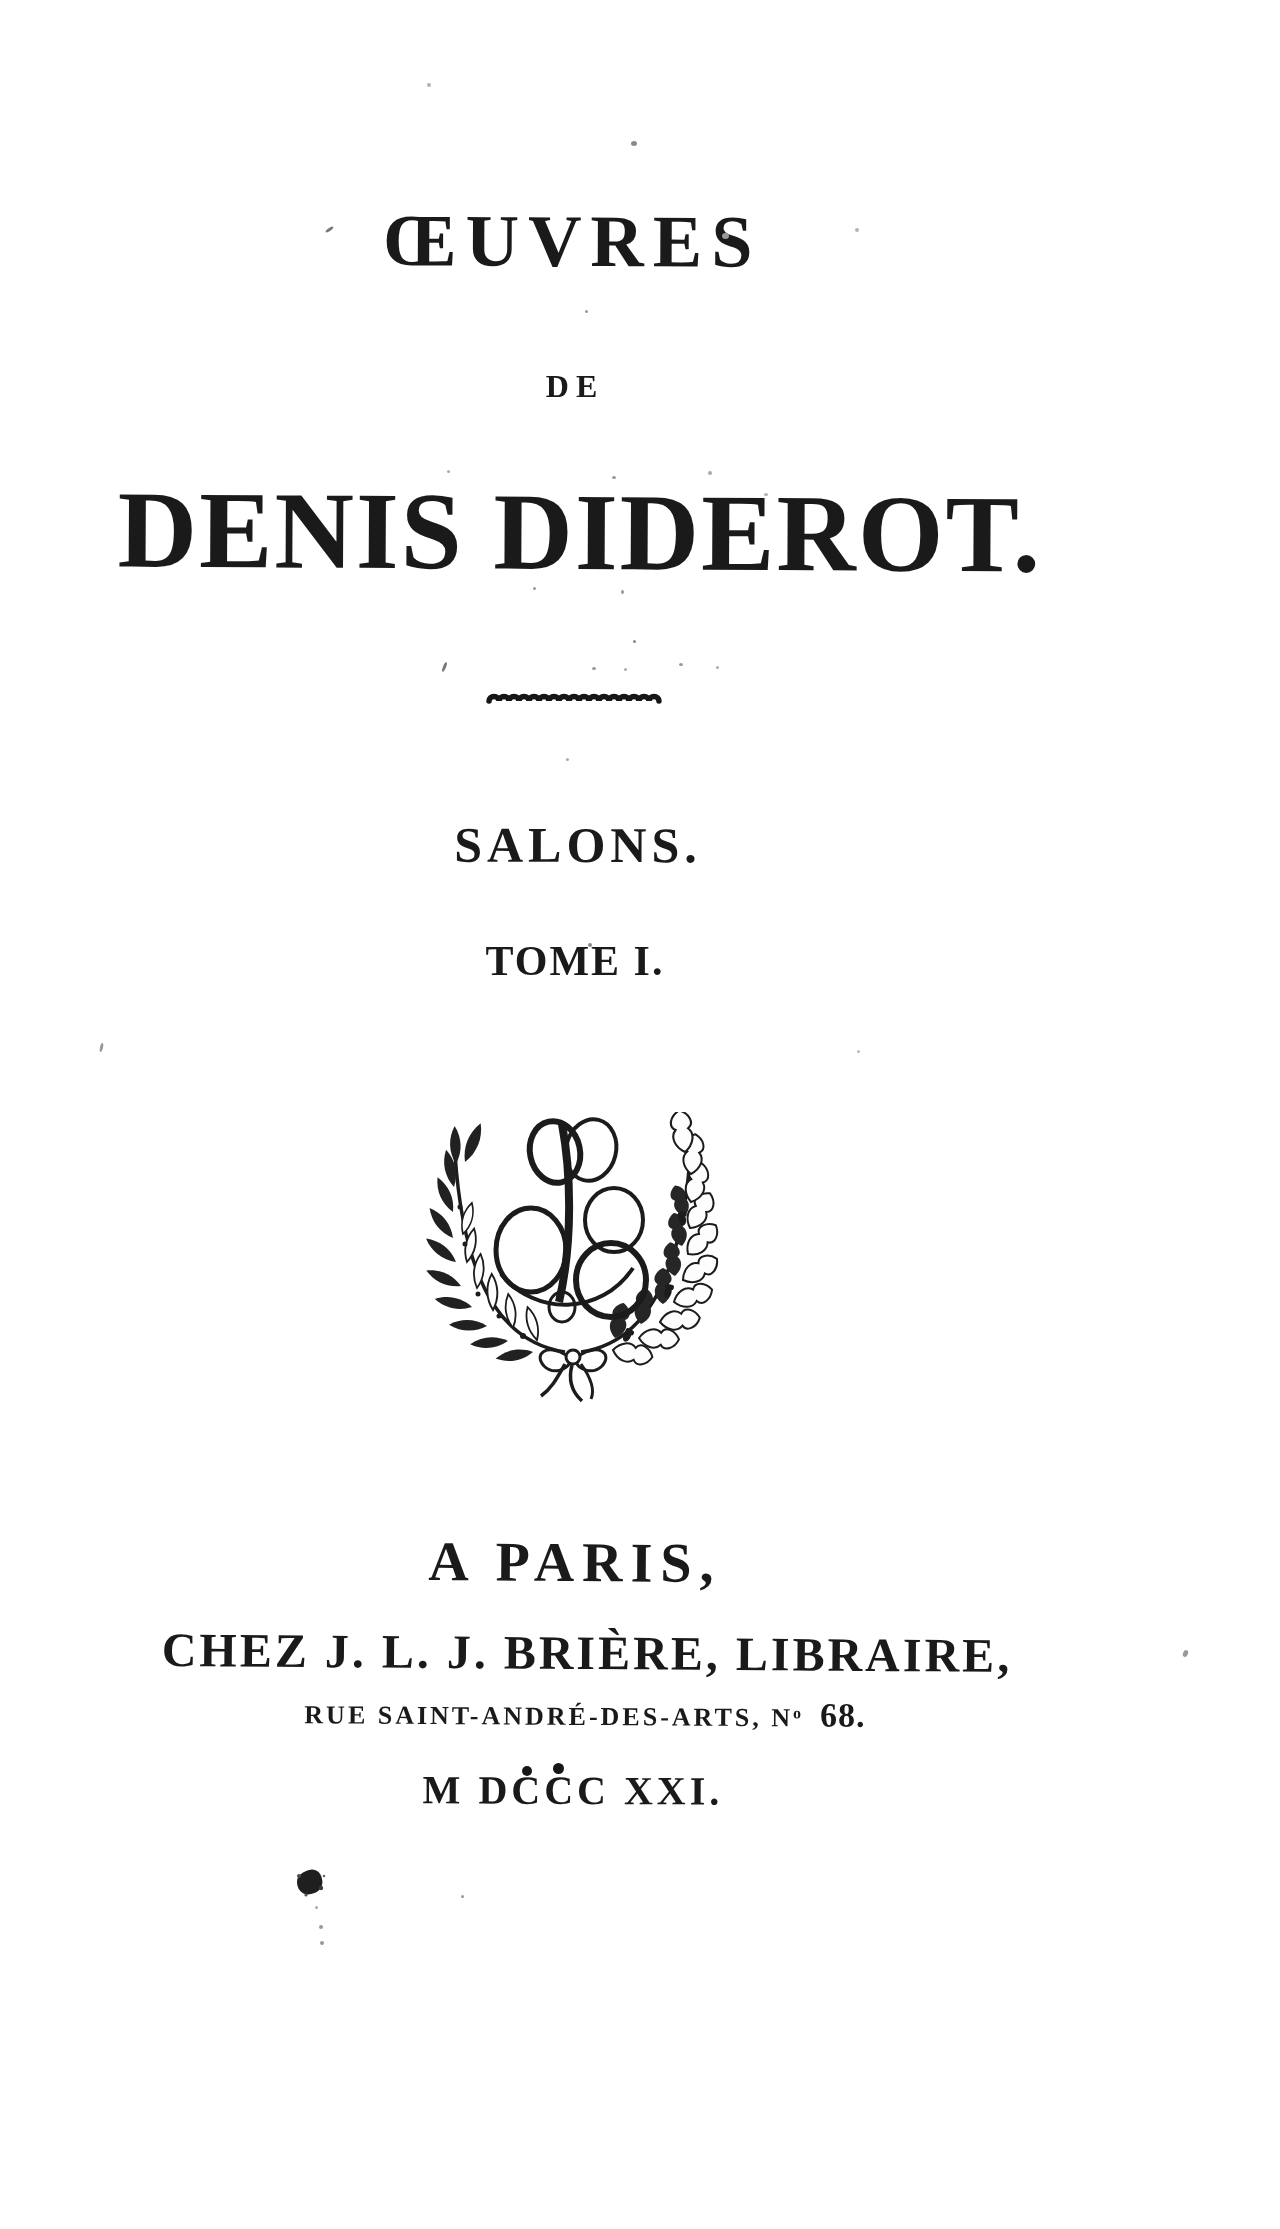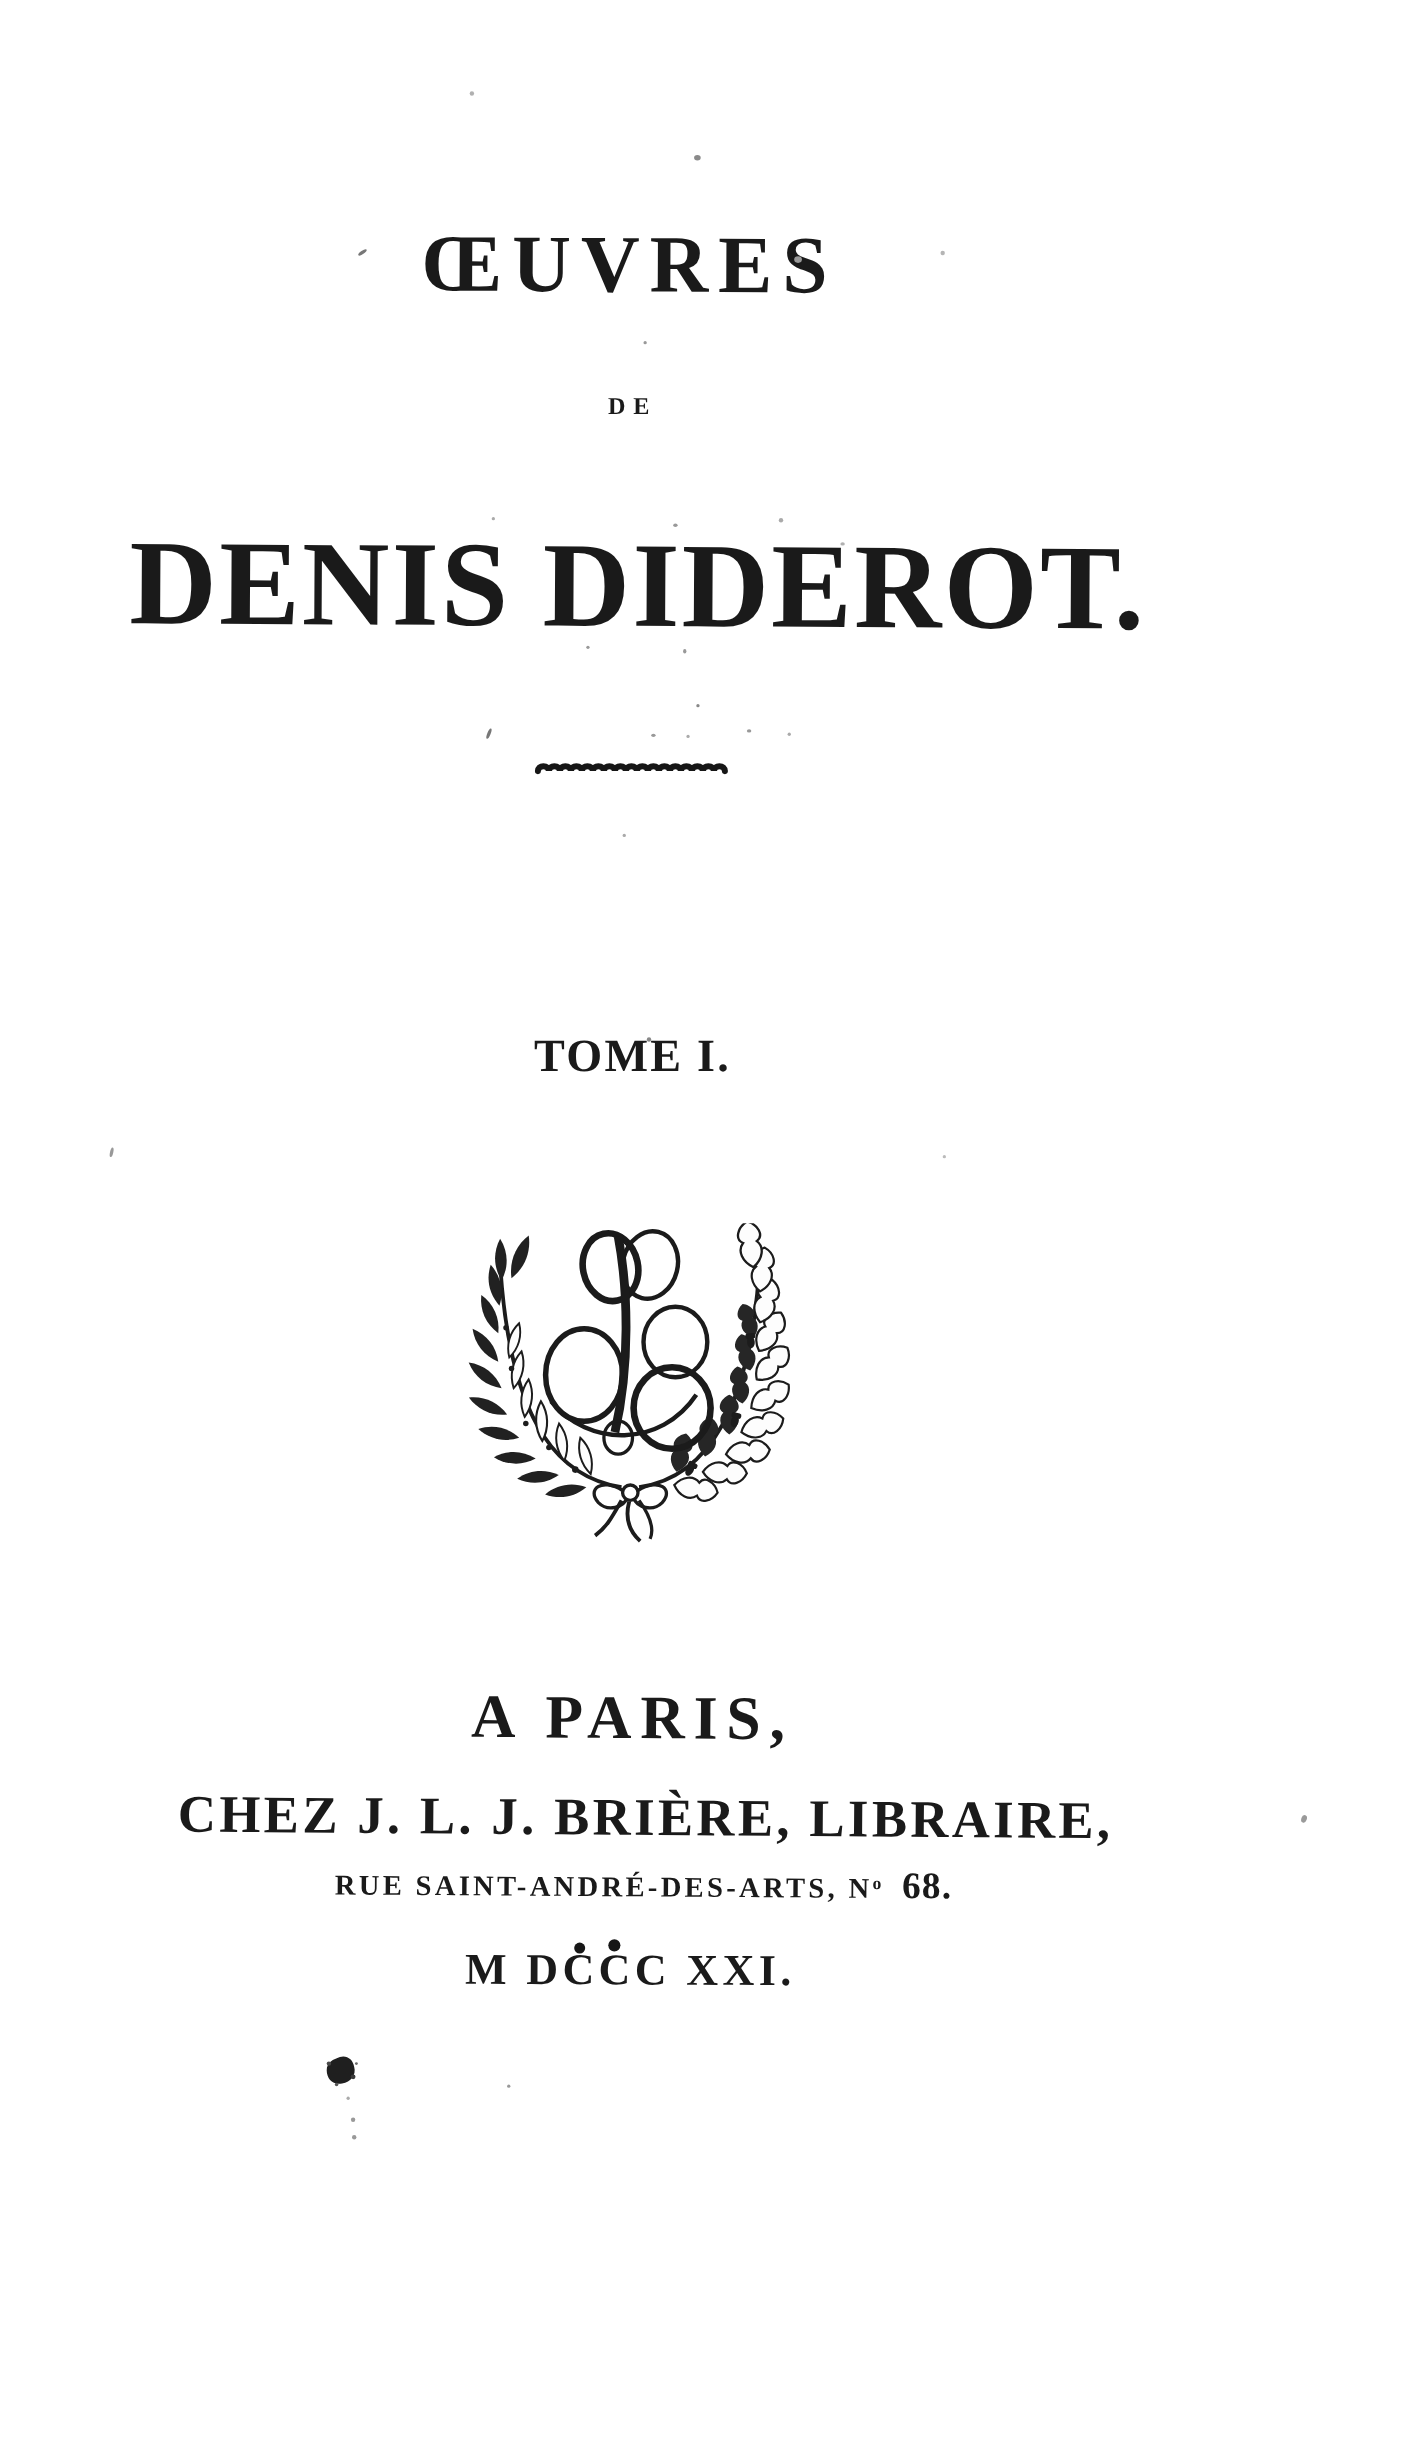--- a/index.html
+++ b/index.html
@@ -13,21 +13,21 @@
   .t{
     position:absolute;
     white-space:nowrap;
     line-height:1;
     margin:0;
     color:#1a1a1a;
     font-weight:bold;
     font-family:"Liberation Serif","DejaVu Serif",serif;
   }
   .oeuvres{left:572px;top:204px;font-size:74px;letter-spacing:9px;transform:translateX(-50%) rotate(0.25deg);}
-  .de{left:575px;top:358px;font-size:22px;letter-spacing:7px;transform:translateX(-50%);}
+  .de{left:575px;top:370px;font-size:32px;letter-spacing:7px;transform:translateX(-50%);}
   .author{left:580px;top:477px;font-size:110px;letter-spacing:2px;transform:translateX(-50%) rotate(0.3deg);}
   .salons{left:578px;top:820px;font-size:50px;letter-spacing:5px;transform:translateX(-50%) rotate(0.15deg);}
   .tome{left:575px;top:940px;font-size:42px;letter-spacing:2px;transform:translateX(-50%);}
   .aparis{left:575px;top:1534px;font-size:56px;letter-spacing:8px;transform:translateX(-50%) rotate(0.4deg);}
   .chez{left:587px;top:1629px;font-size:48px;letter-spacing:3px;transform:translateX(-50%) rotate(0.4deg);}
   .rue{left:585px;top:1697px;font-size:26px;letter-spacing:3px;transform:translateX(-50%) rotate(0.35deg);}
   .rue .sup{font-size:16px;vertical-align:8px;letter-spacing:0;}
   .rue .num{font-size:34px;letter-spacing:1px;margin-left:19px;}
   .year{left:573px;top:1771px;font-size:40px;letter-spacing:4px;transform:translateX(-50%) rotate(0.25deg);}
   .orn{position:absolute;}
@@ -40,20 +40,21 @@
 <div class="page">
 
   <h1 class="t oeuvres">ŒUVRES</h1>
   <div class="t de">DE</div>
   <h2 class="t author">DENIS DIDEROT.</h2>
 
   <svg class="orn" style="left:486px;top:690px;" width="180" height="18" viewBox="0 0 180 18">
     <path d="M3,11 A5,4.5 0 0 1 13,11 A5,4.5 0 0 1 23,11 A5,4.5 0 0 1 33,11 A5,4.5 0 0 1 43,11 A5,4.5 0 0 1 53,11 A5,4.5 0 0 1 63,11 A5,4.5 0 0 1 73,11 A5,4.5 0 0 1 83,11 A5,4.5 0 0 1 93,11 A5,4.5 0 0 1 103,11 A5,4.5 0 0 1 113,11 A5,4.5 0 0 1 123,11 A5,4.5 0 0 1 133,11 A5,4.5 0 0 1 143,11 A5,4.5 0 0 1 153,11 A5,4.5 0 0 1 163,11 A5,4.5 0 0 1 173,11" fill="none" stroke="#161616" stroke-width="5.5" stroke-linecap="round"></path>
   </svg>
 
+  <h3 class="t salons">SALONS.</h3>
   <div class="t tome">TOME I.</div>
 
   <svg class="orn" style="left:415px;top:1112px;" width="316" height="292" viewBox="0 0 316 292">
     <defs>
       <path id="lleaf" d="M0,0 C-7,-12 -7,-26 0,-38 C7,-26 7,-12 0,0 Z"></path>
       <path id="oleaf" d="M0,0 C-9,-6 -12,-16 -6,-22 C-13,-26 -9,-36 0,-40 C9,-36 13,-26 6,-22 C12,-16 9,-6 0,0 Z"></path>
       <g id="acorn">
           <ellipse cx="0" cy="-4" rx="3.5" ry="5.5" fill="#1c1c1c"></ellipse>
           <rect x="-4.5" y="-12" width="9" height="5" rx="2" fill="#1c1c1c"></rect>
         </g>

